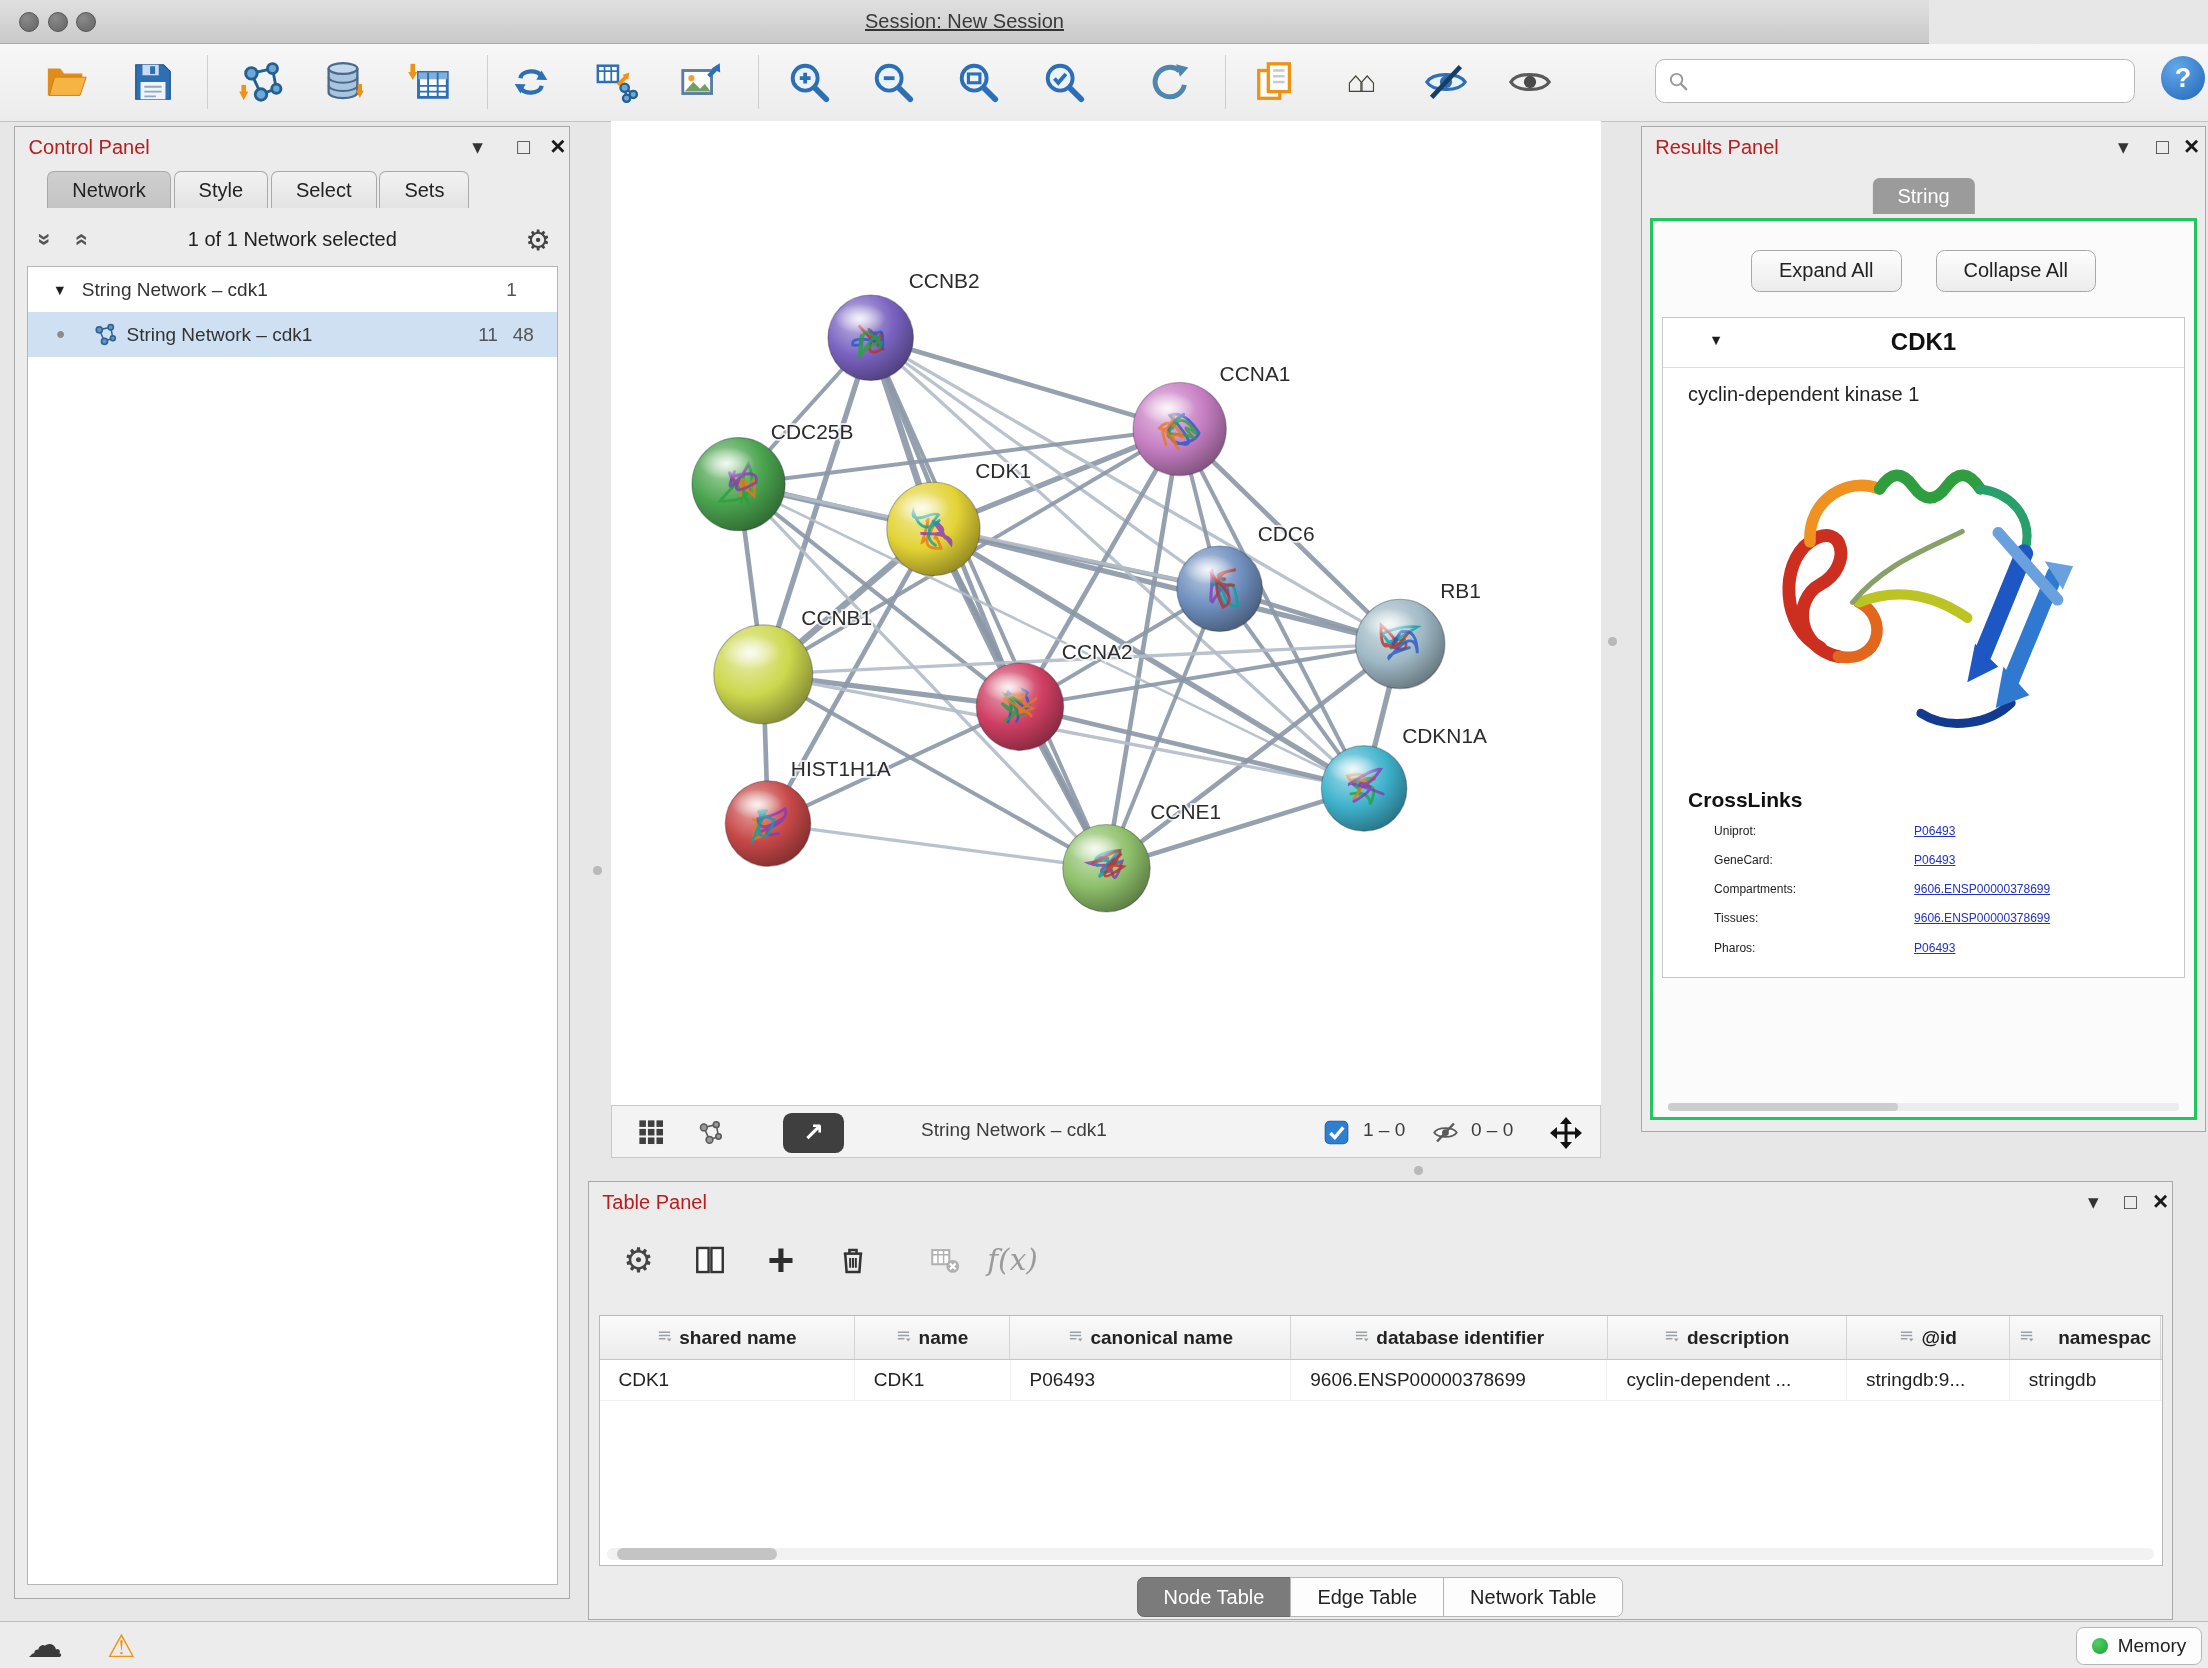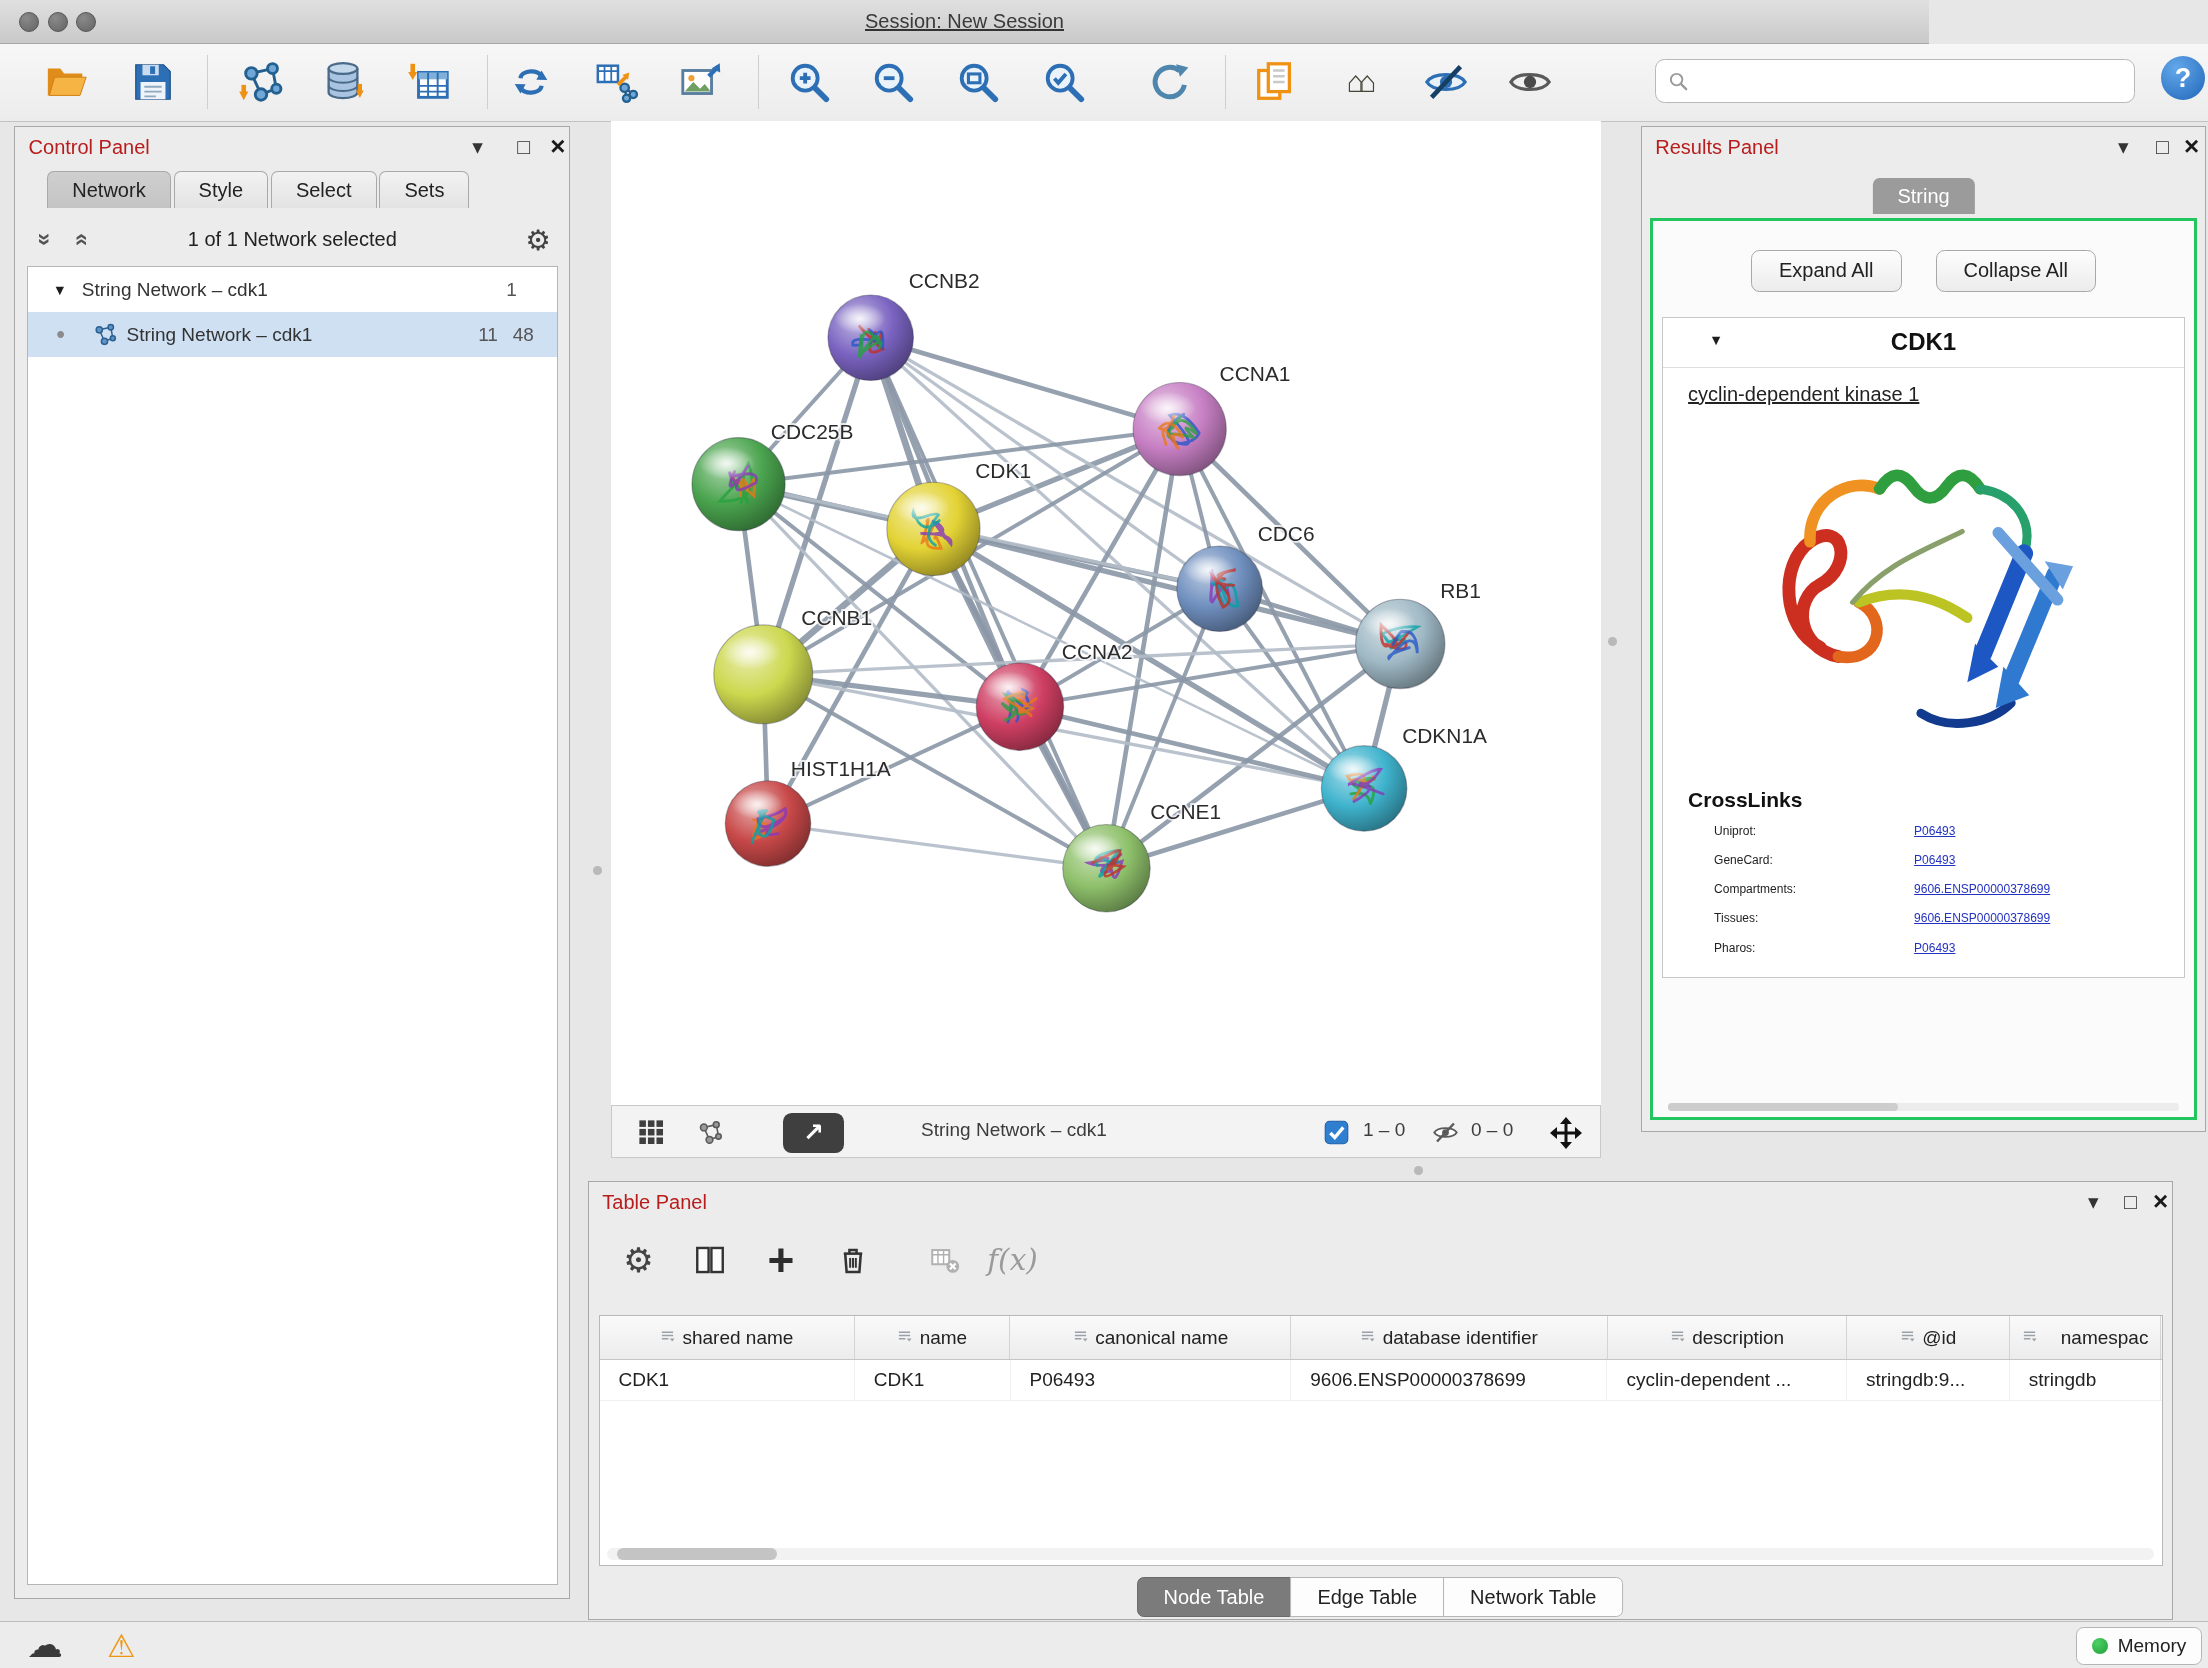--- a/index.html
+++ b/index.html
@@ -56,32 +56,32 @@
   #res-tab{position:absolute;left:50%;transform:translateX(-50%);top:51px;padding:6.7px 25px;
     background:#9b9b9b;color:#fff;font-size:20px;border-radius:6.7px 6.7px 0 0;}
   .res-box{position:absolute;left:7.6px;right:7.6px;top:91px;bottom:11.4px;background:#fbfbfb;border:3px solid #22c55e;}
   .res-btnrow{display:flex;justify-content:center;gap:34px;margin-top:28.5px;}
   .btn{padding:8.6px 27px;font-size:20px;background:linear-gradient(#fdfdfd,#ececec);
     border:1px solid #a8a8a8;border-radius:8.6px;color:#222;}
   .entry{margin:25px 9.5px 13.3px;border:1px solid #c8c8c8;background:#fff;position:relative;padding-bottom:15px;}
   .entry-head{height:49px;border-bottom:1px solid #dedede;position:relative;}
   .entry-head .tri{position:absolute;left:46px;top:14.3px;}
   .gene{position:absolute;left:0;right:0;text-align:center;top:10.5px;font-size:24px;font-weight:bold;color:#111;}
-  .desc{padding:15px 25px 0;font-size:20px;color:#222;text-decoration:underline;}
+  .desc{padding:15px 25px 0;font-size:20px;color:#222;}
   .pimg{text-align:center;margin-top:3.8px;}
   .clt{padding:15px 25px 3.8px;font-size:21px;font-weight:bold;color:#111;}
   .cl-row{display:flex;padding:7.6px 0 7.6px 51px;font-size:12px;}
   .cl-label{width:200px;color:#222;}
   .cl-value{color:#2333c0;text-decoration:underline;}
   .res-scroll{position:absolute;left:15px;right:15px;bottom:5.7px;height:7.6px;background:#ececec;border-radius:3.8px;}
   .res-scroll div{width:45%;height:7.6px;background:#cdcdcd;border-radius:3.8px;}
   
   .ttool{position:absolute;top:51px;height:53px;display:flex;align-items:center;justify-content:center;}
   .table{position:absolute;left:9.5px;right:9.5px;top:133px;height:249px;background:#fff;border:1px solid #b8b8b8;overflow:hidden;}
-  .thead{display:flex;height:43px;background:linear-gradient(#fafafa,#ececec);border-bottom:1px solid #c5c5c5;}
+  .thead{display:flex;height:43px;background:linear-gradient(#fafafa,#ececec);border-bottom:1px solid #c5c5c5;font-weight:bold;}
   .th{display:flex;align-items:center;justify-content:center;gap:7.6px;font-size:19px;color:#222;
     border-right:1px solid #d4d4d4;box-sizing:border-box;white-space:nowrap;overflow:hidden;}
   .tbrow{display:flex;height:40px;border-bottom:1px solid #f0f0f0;}
   .td{display:flex;align-items:center;padding-left:19px;font-size:19px;color:#222;
     border-right:1px solid #f0f0f0;box-sizing:border-box;white-space:nowrap;overflow:hidden;}
   .hscroll{position:absolute;left:7.6px;right:7.6px;bottom:4.8px;height:12.4px;background:#f2f2f2;border-radius:6.7px;}
   .hscroll div{width:160px;height:12.4px;background:#c4c4c4;border-radius:6.7px;margin-left:9.5px;}
   #btabs{position:absolute;left:50%;transform:translateX(-50%);top:395px;display:flex;}
   .btab{padding:7.6px 26px;font-size:20px;border:1px solid #b5b5b5;background:#fdfdfd;color:#222;margin-left:-1px;}
   .btab.active{background:#7b7b7b;color:#fff;border-color:#6a6a6a;}

